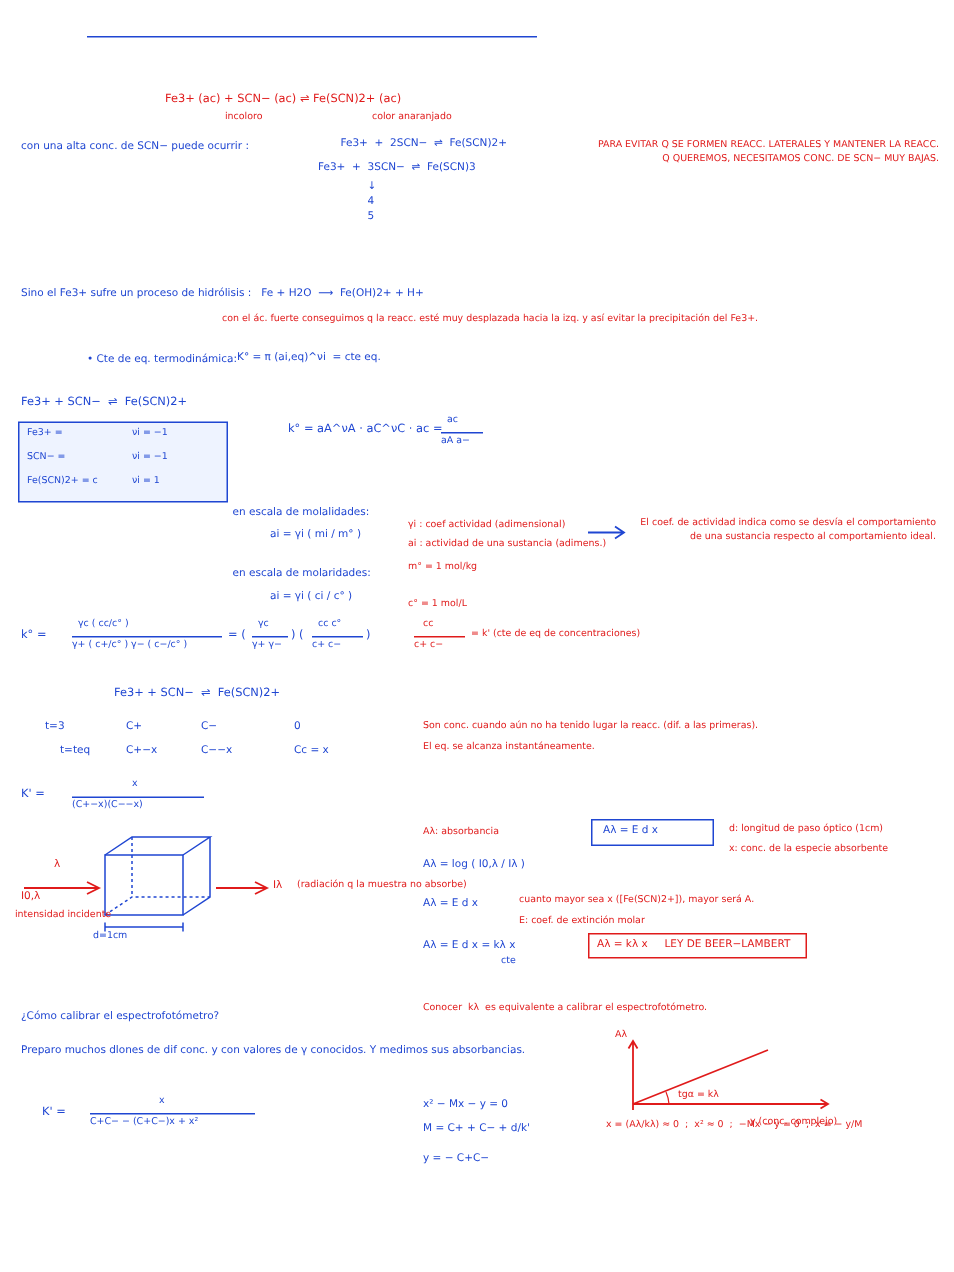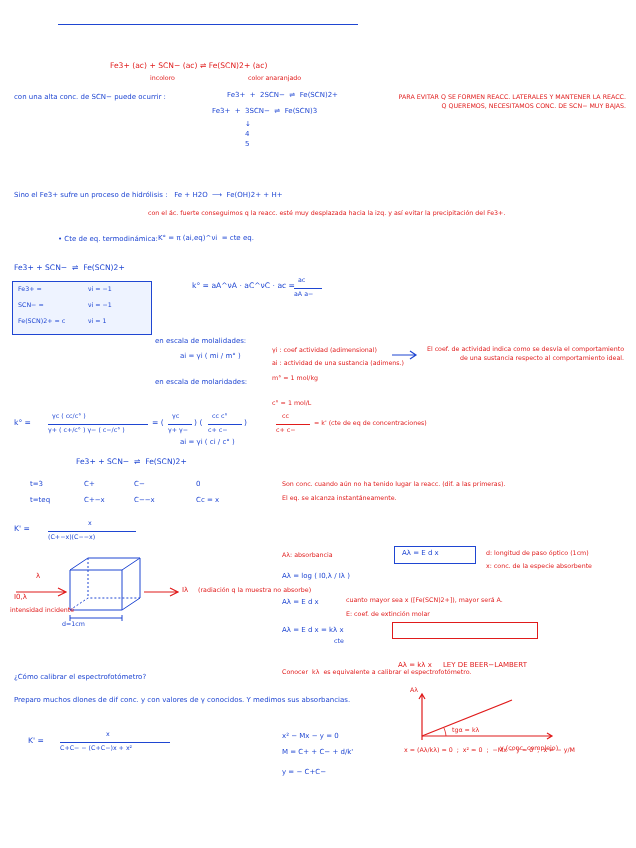--- a/index.html
+++ b/index.html
@@ -68,21 +68,21 @@
   <div class="t xs blue" style="left:88px;top:317px;">νi = 1</div>
 
   <div class="t b blue" style="left:192px;top:282px;">k° = aA^νA · aC^νC · ac =</div>
   <div class="t xs blue" style="left:298px;top:276px;">ac</div>
   <div class="line" style="left:294px;top:288px;width:28px;"></div>
   <div class="t xs blue" style="left:294px;top:290px;">aA a−</div>
 
   <div class="t s blue" style="left:155px;top:337px;">en escala de molalidades:</div>
   <div class="t s blue" style="left:180px;top:352px;">ai = γi ( mi / m° )</div>
   <div class="t s blue" style="left:155px;top:378px;">en escala de molaridades:</div>
-  <div class="t s blue" style="left:180px;top:393px;margin-top:45px;">ai = γi ( ci / c° )</div>
+  <div class="t s blue" style="left:180px;top:393px;">ai = γi ( ci / c° )</div>
 
   <div class="t xs red" style="left:272px;top:346px;">γi : coef actividad (adimensional)</div>
   <div class="t xs red" style="left:272px;top:359px;">ai : actividad de una sustancia (adimens.)</div>
   <div class="t xs red" style="left:272px;top:374px;">m° = 1 mol/kg</div>
   <div class="t xs red" style="left:272px;top:399px;">c° = 1 mol/L</div>
   <div class="t xs red" style="left:424px;top:344px;width:200px;white-space:normal;line-height:1.5;">El coef. de actividad indica como se desvía el comportamiento de una sustancia respecto al comportamiento ideal.</div>
   <svg style="left:392px;top:350px;width:28px;height:10px;">
       <path d="M0,5 L24,5 M18,1 L24,5 L18,9" stroke="#1f46d2" fill="none" stroke-width="1.2"></path>
     </svg>
 
@@ -103,21 +103,21 @@
   <div class="t xs red" style="left:282px;top:412px;">cc</div>
   <div class="rline" style="left:276px;top:424px;width:34px;"></div>
   <div class="t xs red" style="left:276px;top:426px;">c+ c−</div>
   <div class="t xs red" style="left:314px;top:419px;">= k' (cte de eq de concentraciones)</div>
 
   <div class="t b blue" style="left:76px;top:458px;">Fe3+ + SCN−  ⇌  Fe(SCN)2+</div>
   <div class="t s blue" style="left:30px;top:480px;">t=3</div>
   <div class="t s blue" style="left:84px;top:480px;">C+</div>
   <div class="t s blue" style="left:134px;top:480px;">C−</div>
   <div class="t s blue" style="left:196px;top:480px;">0</div>
-  <div class="t s blue" style="left:30px;top:496px;">t=teq</div>
+  <div class="t s blue" style="left:40px;top:496px;">t=teq</div>
   <div class="t s blue" style="left:84px;top:496px;">C+−x</div>
   <div class="t s blue" style="left:134px;top:496px;">C−−x</div>
   <div class="t s blue" style="left:196px;top:496px;">Cc = x</div>
 
   <div class="t xs red" style="left:282px;top:480px;">Son conc. cuando aún no ha tenido lugar la reacc. (dif. a las primeras).</div>
   <div class="t xs red" style="left:282px;top:494px;">El eq. se alcanza instantáneamente.</div>
 
   <div class="t b blue" style="left:14px;top:525px;">K' =</div>
   <div class="t xs blue" style="left:88px;top:519px;">x</div>
   <div class="line" style="left:48px;top:531px;width:88px;"></div>
@@ -146,21 +146,21 @@
   <div class="t xs red" style="left:486px;top:549px;">d: longitud de paso óptico (1cm)</div>
   <div class="t xs red" style="left:486px;top:562px;">x: conc. de la especie absorbente</div>
 
   <div class="t s blue" style="left:282px;top:572px;text-align:center;">Aλ = log ( I0,λ / Iλ )</div>
   <div class="t s blue" style="left:282px;top:598px;">Aλ = E d x</div>
   <div class="t xs red" style="left:346px;top:596px;">cuanto mayor sea x ([Fe(SCN)2+]), mayor será A.</div>
   <div class="t xs red" style="left:346px;top:610px;">E: coef. de extinción molar</div>
 
   <div class="t s blue" style="left:282px;top:626px;">Aλ = E d x = kλ x</div>
   <div class="rbox" style="left:392px;top:622px;width:144px;height:15px;"></div>
-  <div class="t s red" style="left:398px;top:625px;margin-top:36px;">Aλ = kλ x     LEY DE BEER−LAMBERT</div>
+  <div class="t s red" style="left:398px;top:625px;">Aλ = kλ x     LEY DE BEER−LAMBERT</div>
   <div class="t xs blue" style="left:334px;top:637px;">cte</div>
   <div class="t xs red" style="left:282px;top:668px;">Conocer  kλ  es equivalente a calibrar el espectrofotómetro.</div>
 
   <div class="t s blue" style="left:14px;top:673px;">¿Cómo calibrar el espectrofotómetro?</div>
   <div class="t s blue" style="left:14px;top:696px;">Preparo muchos dlones de dif conc. y con valores de γ conocidos. Y medimos sus absorbancias.</div>
 
   <div class="t b blue" style="left:28px;top:737px;">K' =</div>
   <div class="t xs blue" style="left:106px;top:730px;">x</div>
   <div class="line" style="left:60px;top:742px;width:110px;"></div>
   <div class="t xs blue" style="left:60px;top:744px;">C+C− − (C+C−)x + x²</div>

